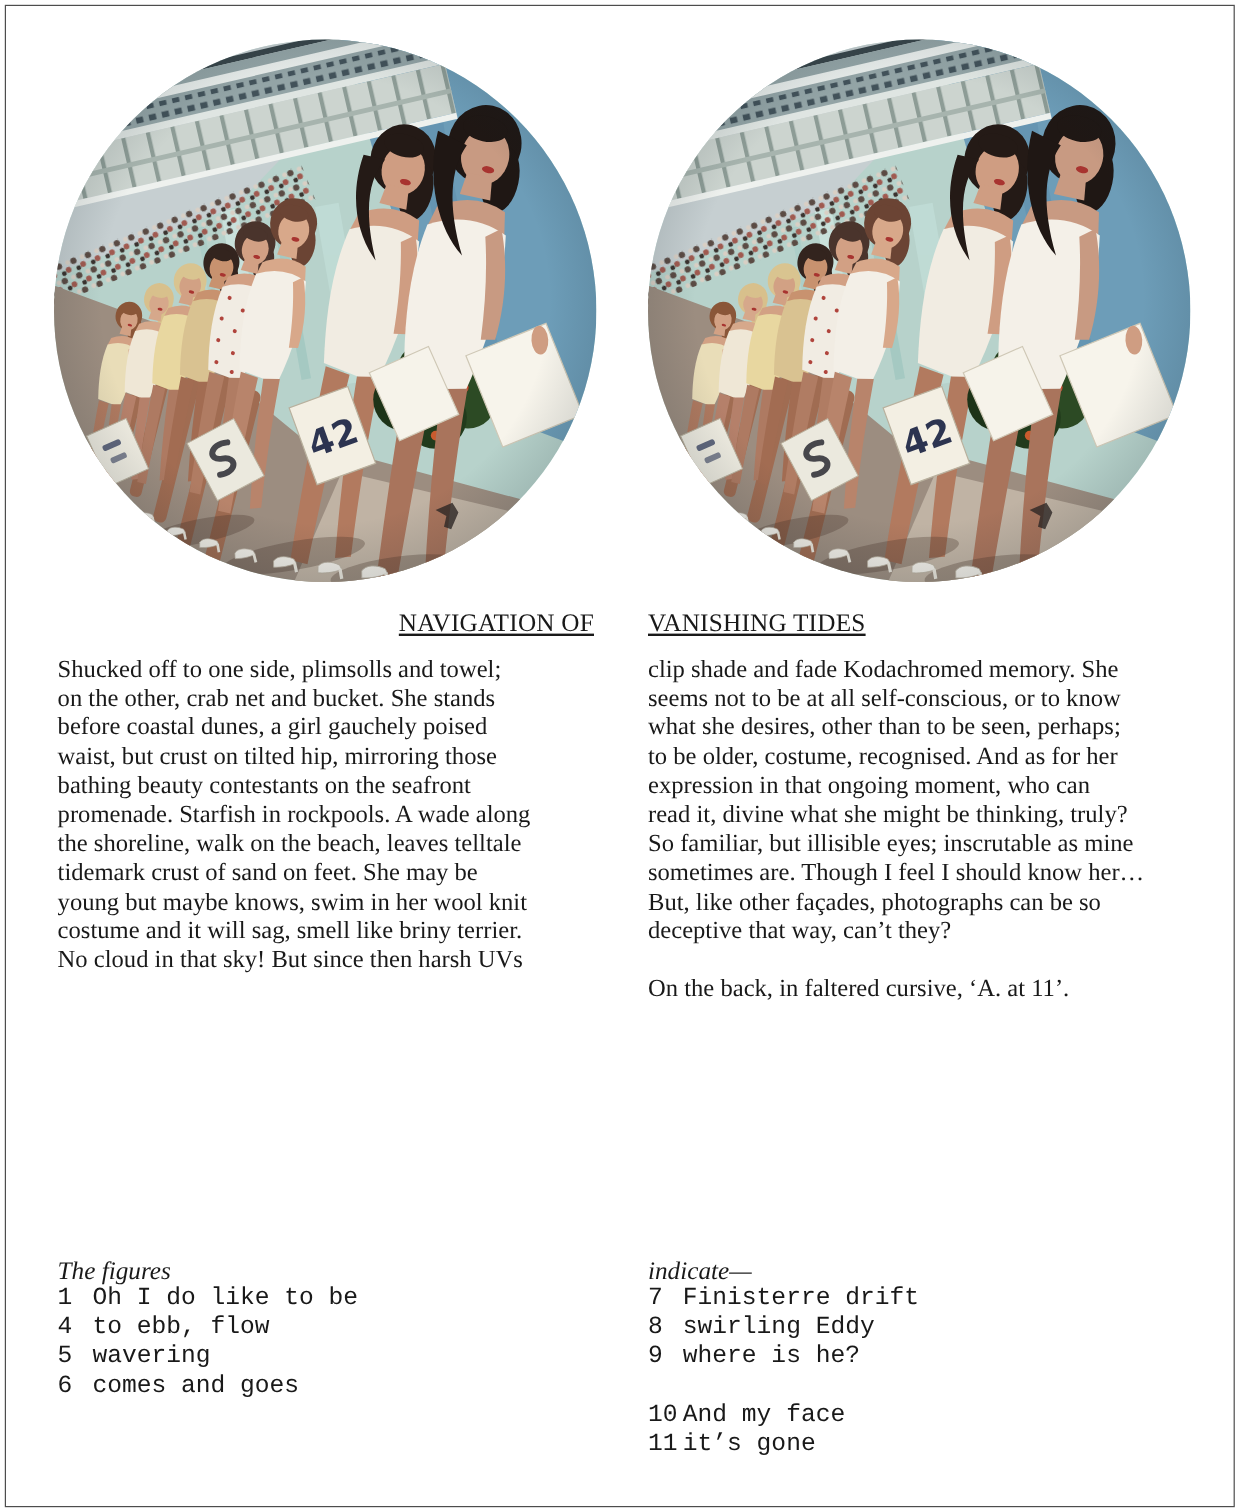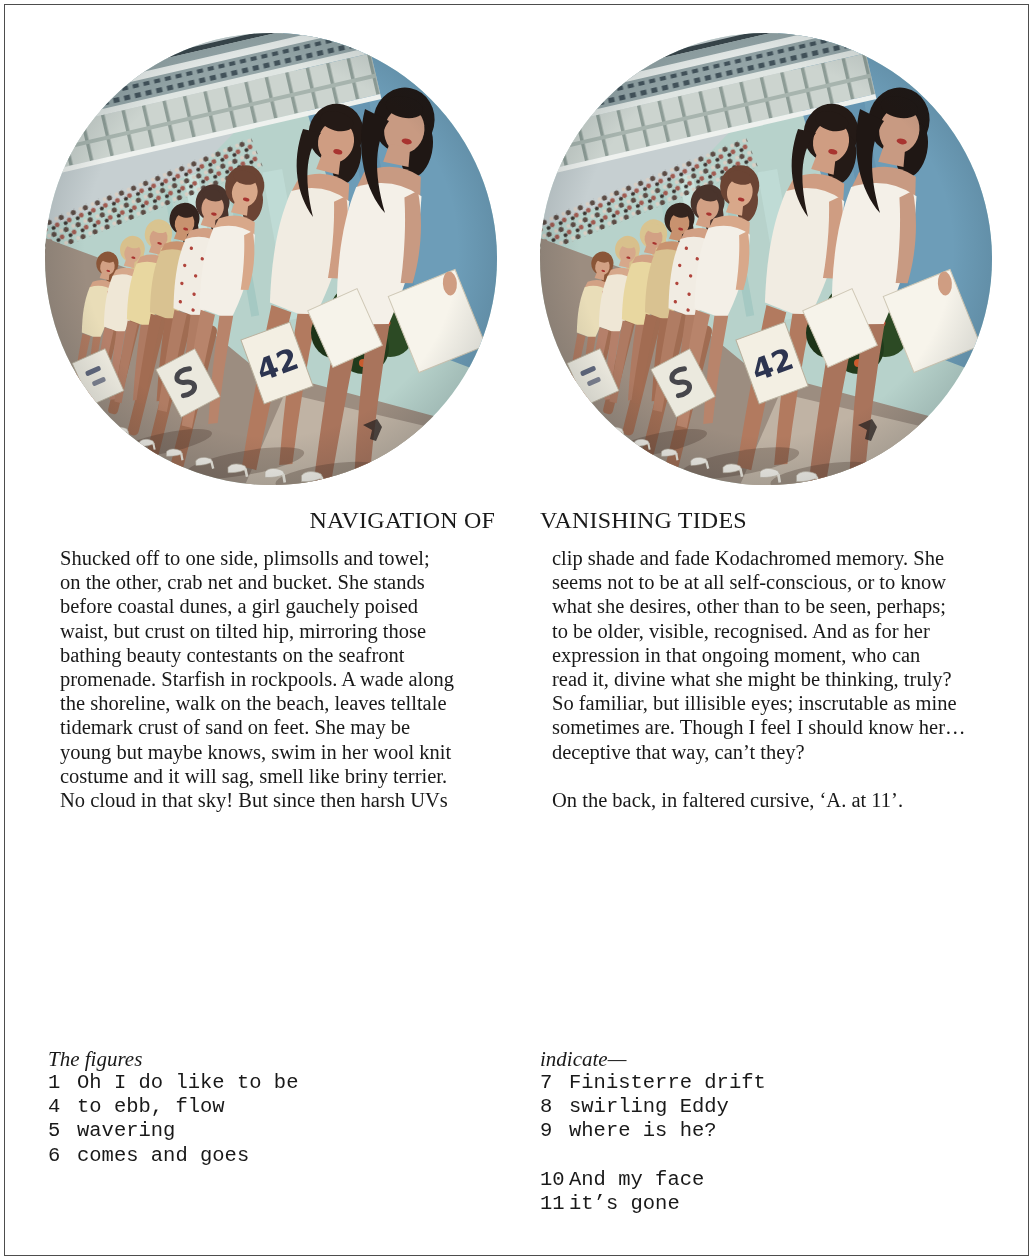--- a/index.html
+++ b/index.html
@@ -5,23 +5,23 @@
   html,body{margin:0;padding:0;background:#ffffff;}
   body{width:1033px;height:1260px;position:relative;font-family:"Liberation Serif",serif;color:#191919;}
   .page{position:absolute;inset:0;background:#ffffff;overflow:hidden;}
   .frame{position:absolute;left:4px;top:4px;right:4px;bottom:4px;border:1.5px solid #4d4d4d;pointer-events:none;}
   .photo{position:absolute;top:33px;width:452px;height:452px;}
   .photo.left{left:45px;}
   .photo.right{left:540px;}
   .col{position:absolute;width:447px;}
   .col.lft{left:48px;}
   .col.rgt{left:540px;}
-  .title{top:507px;font-size:24px;letter-spacing:0.2px;white-space:nowrap;}
+  .title{top:507px;font-size:21px;letter-spacing:0.2px;white-space:nowrap;text-decoration:underline;}
   .title.lft{text-align:right;}
-  .prose{top:546px;font-size:20.5px;margin-left:12px;}
+  .prose{top:546px;font-size:20.5px;}
   .line{height:24.2px;line-height:24.2px;white-space:nowrap;}
   .blankline{height:24.2px;}
   .caption{top:1047px;font-size:21px;font-style:italic;white-space:nowrap;}
   .caption.lft{text-align:left;}
   .figlist{top:1071px;font-size:20.5px;font-family:Liberation Mono, monospace;}
   .fig-line{height:24.2px;line-height:24.2px;white-space:nowrap;}
   .fig-num{display:inline-block;width:29px;}
   .gap{height:24.2px;}
 </style>
 </head>
@@ -204,25 +204,26 @@
       <div class="line">young but maybe knows, swim in her wool knit</div>
       <div class="line">costume and it will sag, smell like briny terrier.</div>
       <div class="line">No cloud in that sky! But since then harsh UVs</div>
     </div>
 
   <div class="col rgt prose">
     <div>
         <div class="line">clip shade and fade Kodachromed memory. She</div>
         <div class="line">seems not to be at all self-conscious, or to know</div>
         <div class="line">what she desires, other than to be seen, perhaps;</div>
-        <div class="line">to be older, visible, recognised. And as for her</div>
+        <div class="line">to be older, costume, recognised. And as for her</div>
         <div class="line">expression in that ongoing moment, who can</div>
         <div class="line">read it, divine what she might be thinking, truly?</div>
         <div class="line">So familiar, but illisible eyes; inscrutable as mine</div>
         <div class="line">sometimes are. Though I feel I should know her…</div>
+        <div class="line">But, like other façades, photographs can be so</div>
         <div class="line">deceptive that way, can’t they?</div>
       </div>
     <div class="blankline"></div>
     <div class="line">On the back, in faltered cursive, ‘A. at 11’.</div>
   </div>
 
   <div class="col lft caption">The figures</div>
   <div class="col rgt caption">indicate—</div>
 
   <div class="col lft figlist">

